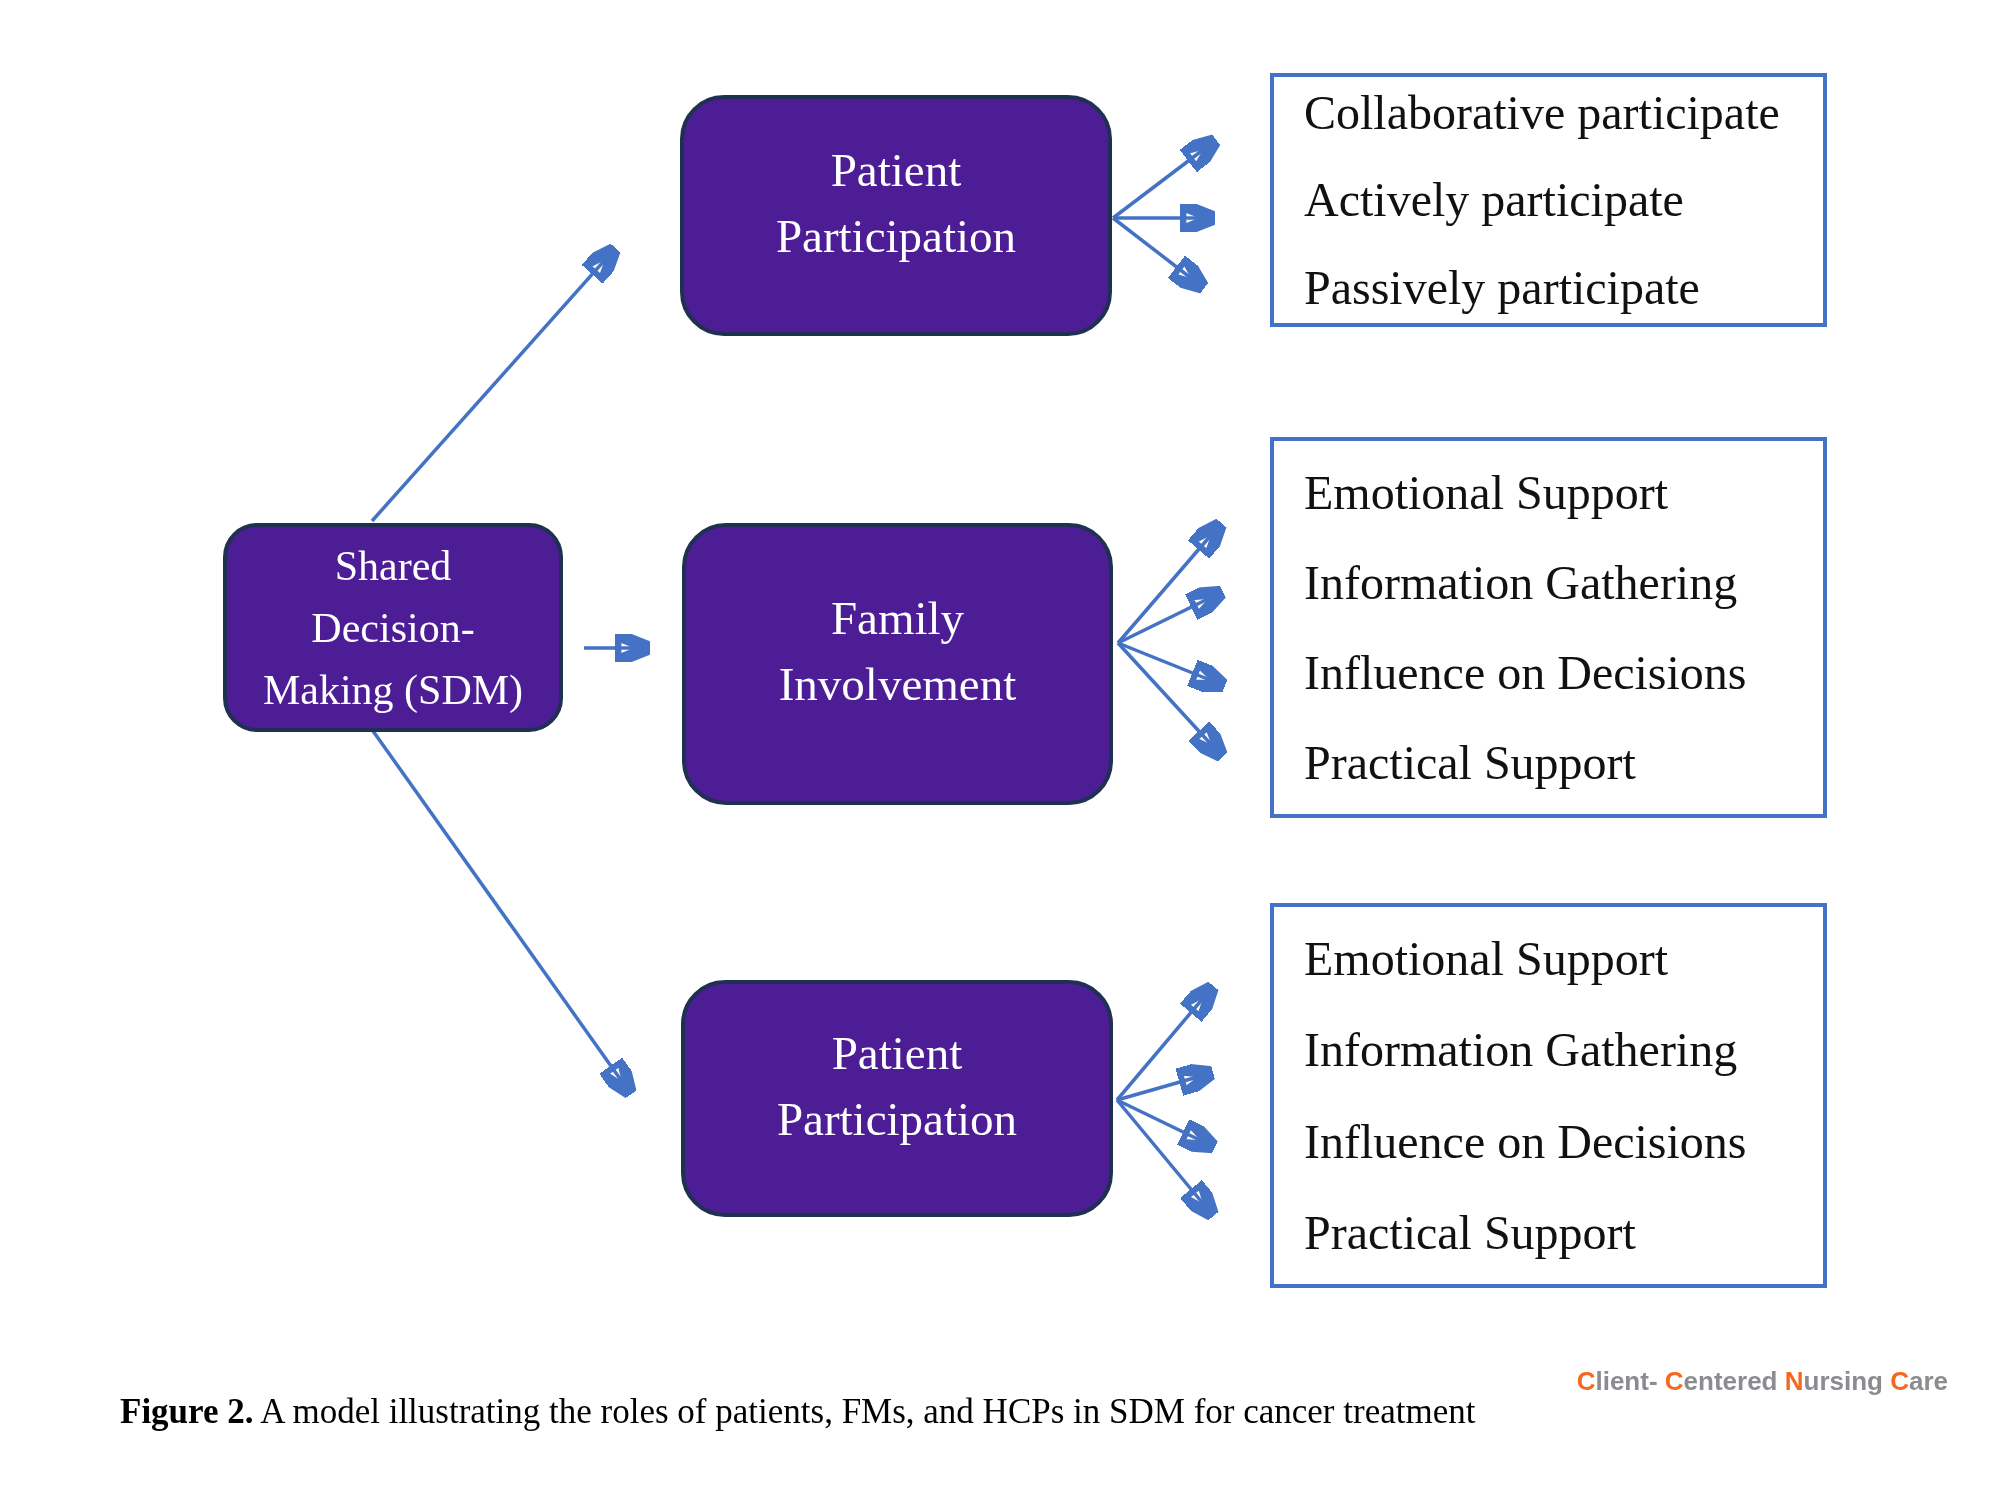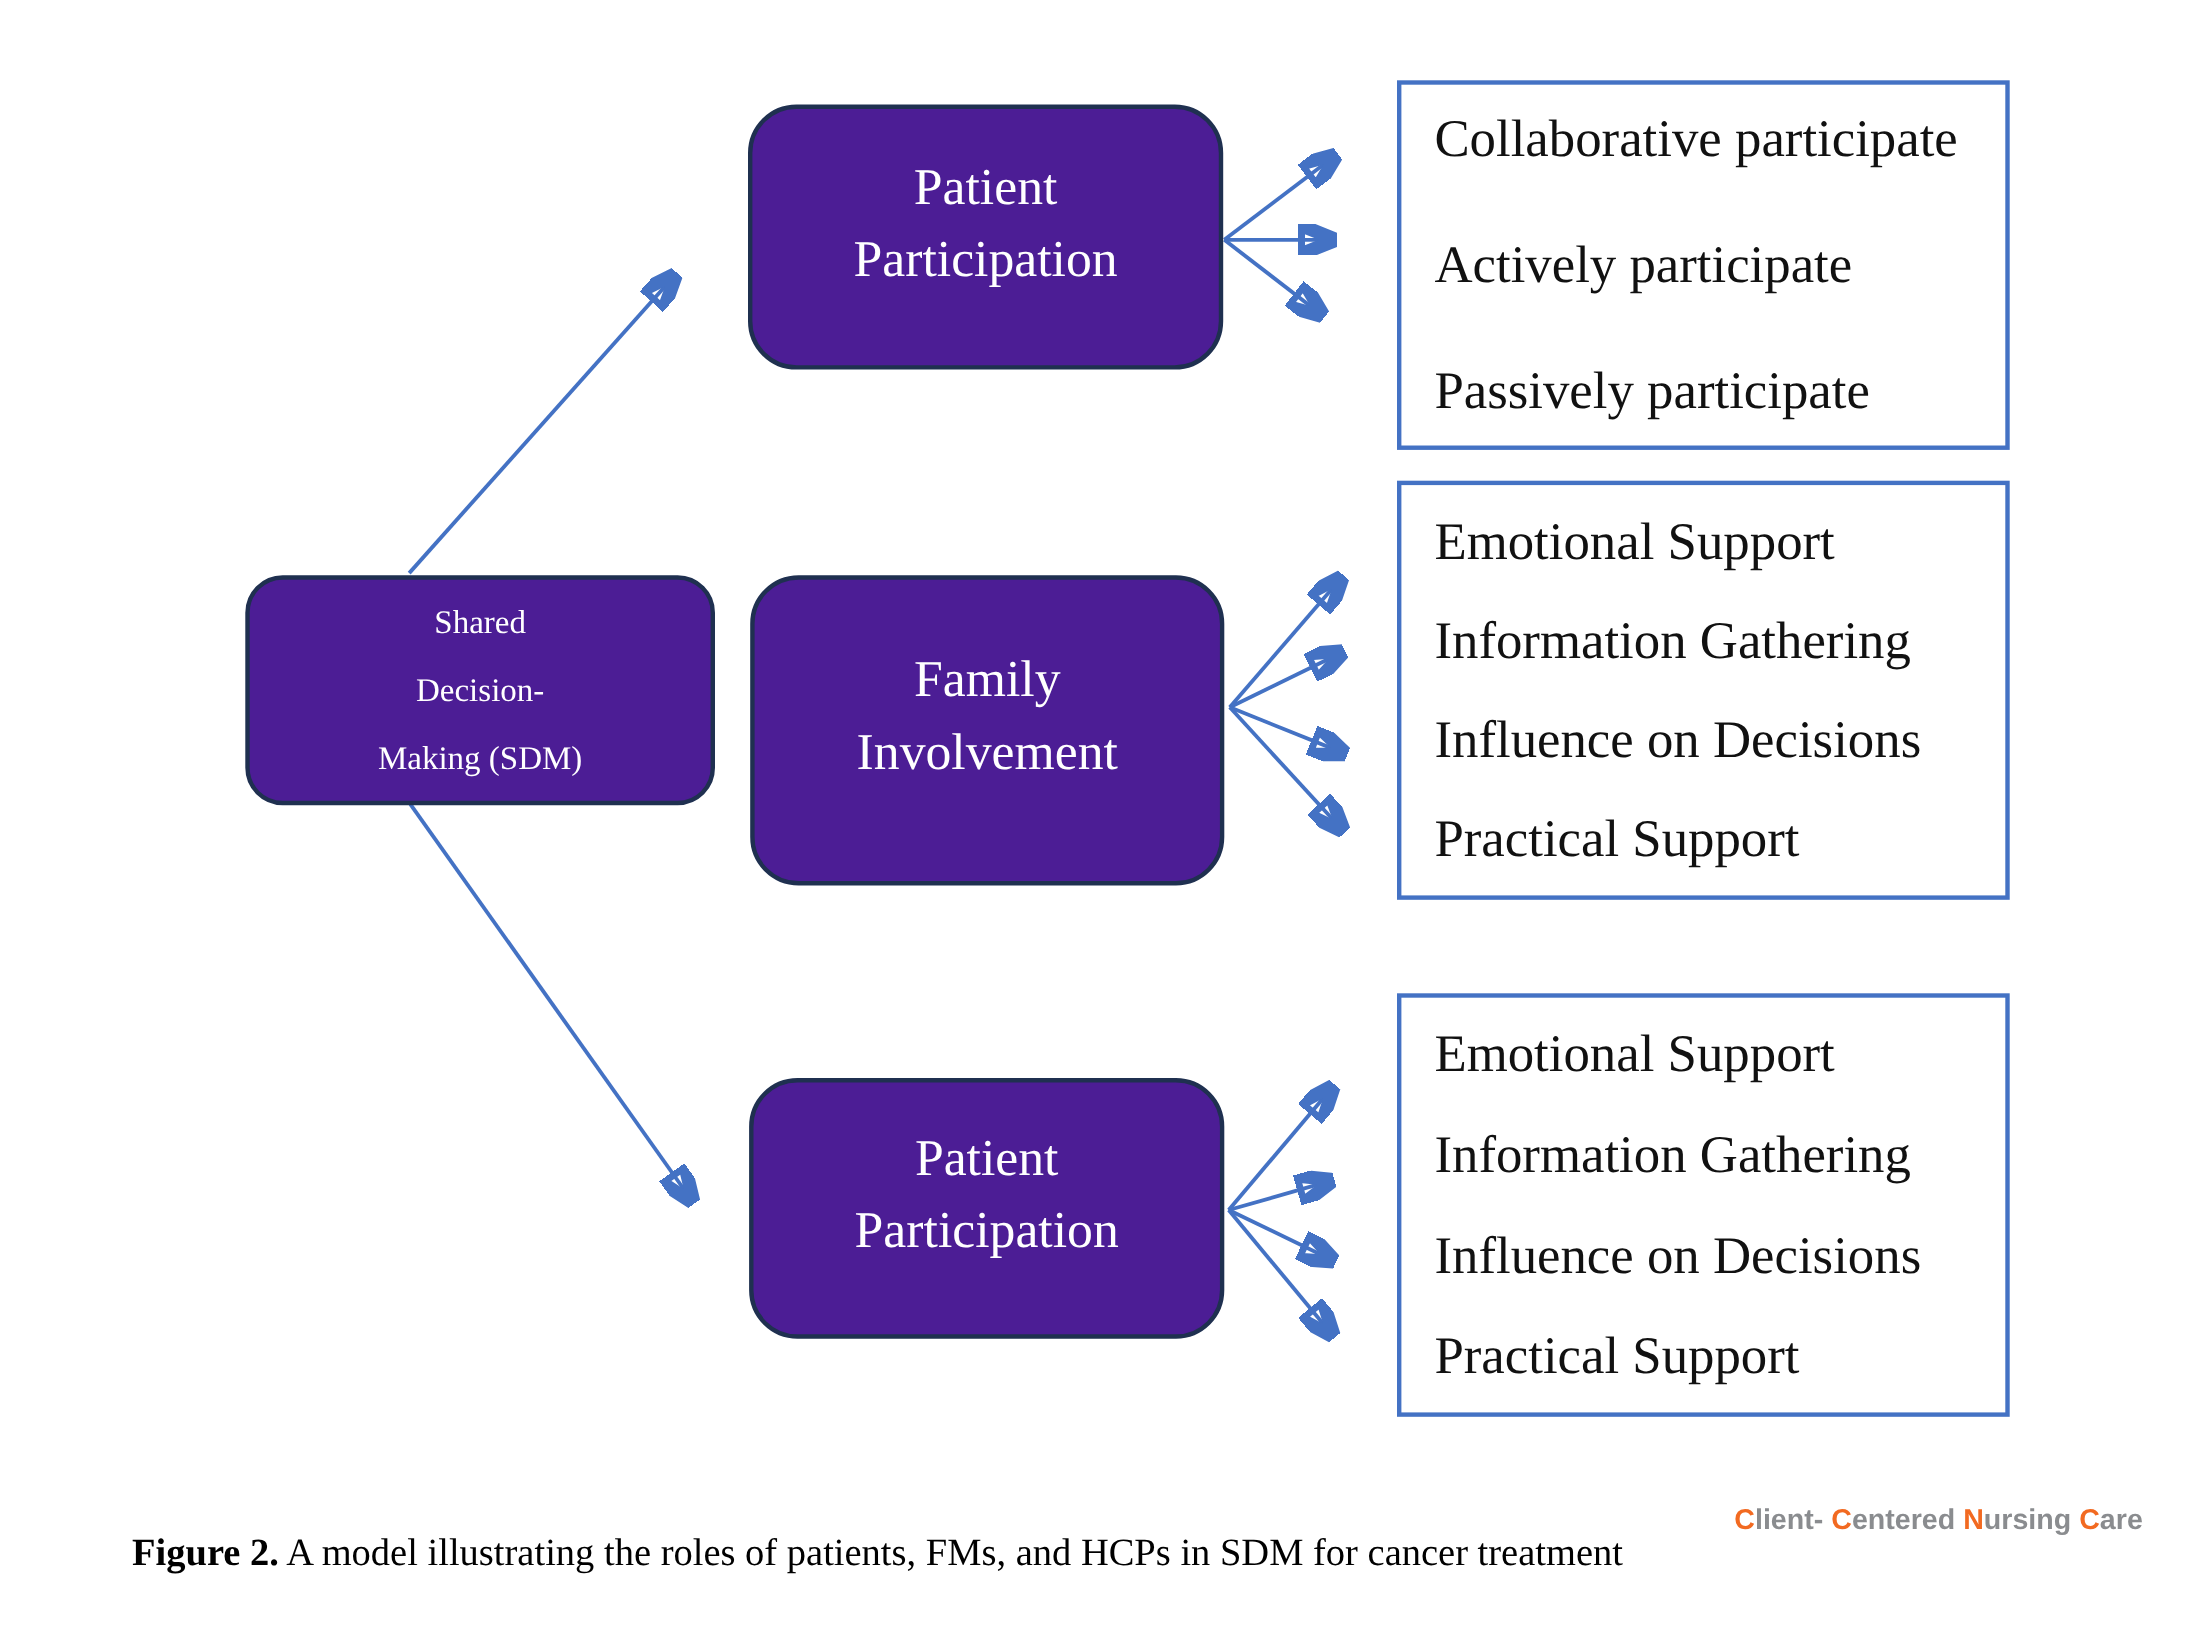--- a/index.html
+++ b/index.html
@@ -18,23 +18,23 @@
     color:#ffffff;
     display:flex;
     flex-direction:column;
     align-items:center;
     justify-content:center;
     text-align:center;
     box-sizing:border-box;
   }
   .node .line{display:block;}
   .node-root{
-    left:223px;top:523px;width:427px;height:209px;
+    left:223px;top:523px;width:340px;height:209px;
     border-radius:34px;
-    font-size:30px;line-height:62px;
+    font-size:42px;line-height:62px;
   }
   .node-branch{
     border-radius:44px;
     font-size:47px;line-height:66px;
     padding-bottom:26px;
   }
   .node-top{left:680px;top:95px;width:432px;height:241px;}
   .node-mid{left:682px;top:523px;width:431px;height:282px;}
   .node-bottom{left:681px;top:980px;width:432px;height:237px;}
   
@@ -45,21 +45,21 @@
     border:4px solid #4472C4;
     box-sizing:border-box;
     display:flex;
     flex-direction:column;
     justify-content:space-around;
     padding:6px 10px 6px 30px;
     color:#111111;
     font-size:48px;
   }
   .listbox .item{white-space:nowrap;}
-  .list-0{top:73px;height:336px;gap:28px;}
+  .list-0{top:73px;height:254px;gap:28px;}
   .list-1{top:437px;height:381px;}
   .list-2{top:903px;height:385px;}
   
   svg.arrows{position:absolute;left:0;top:0;width:2000px;height:1491px;}
   svg.arrows path{stroke:#4472C4;stroke-width:3.5;fill:none;}
   
   .caption{
     position:absolute;left:120px;top:1392px;width:1760px;
     font-size:35px;color:#000000;
   }

